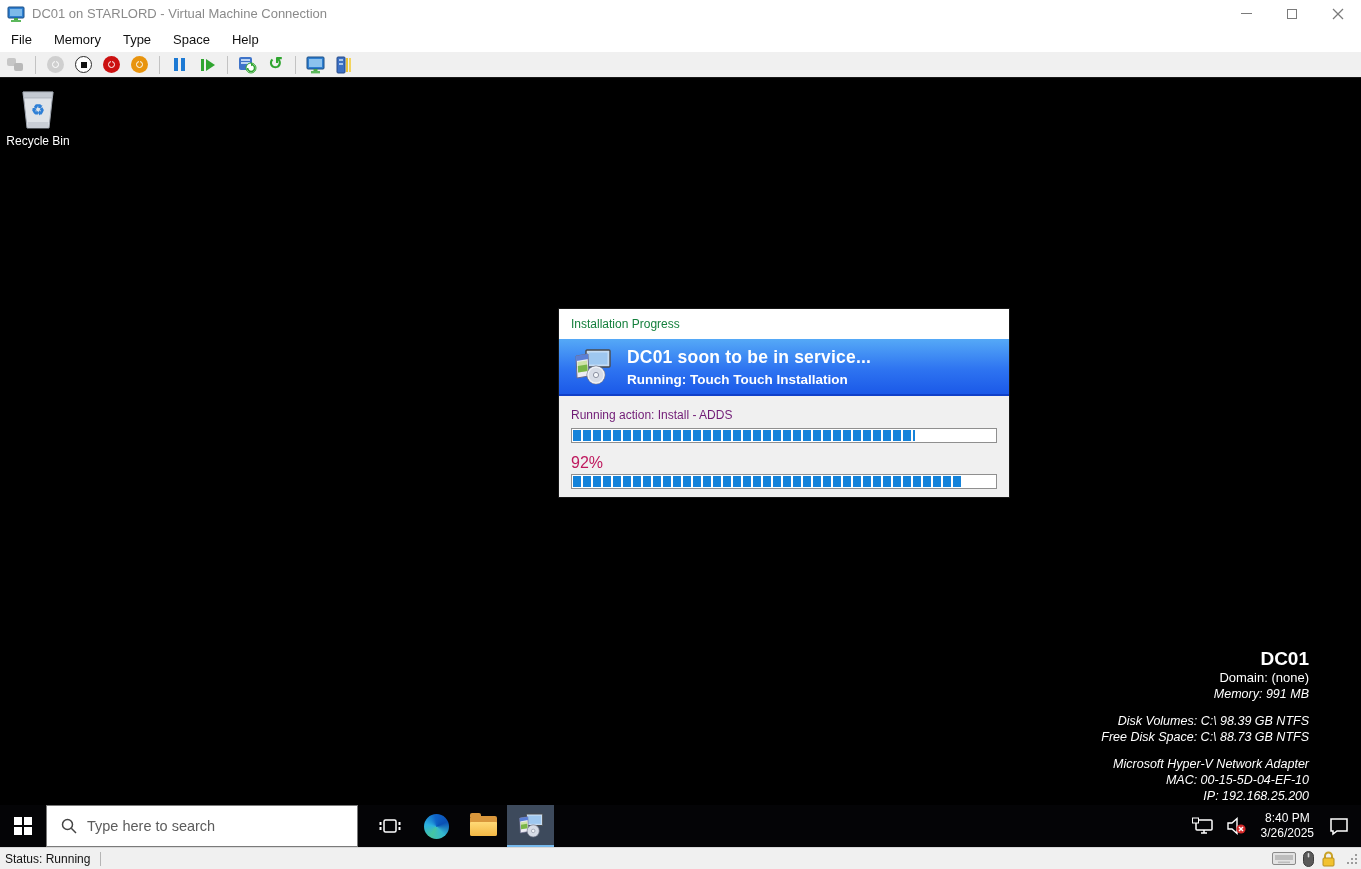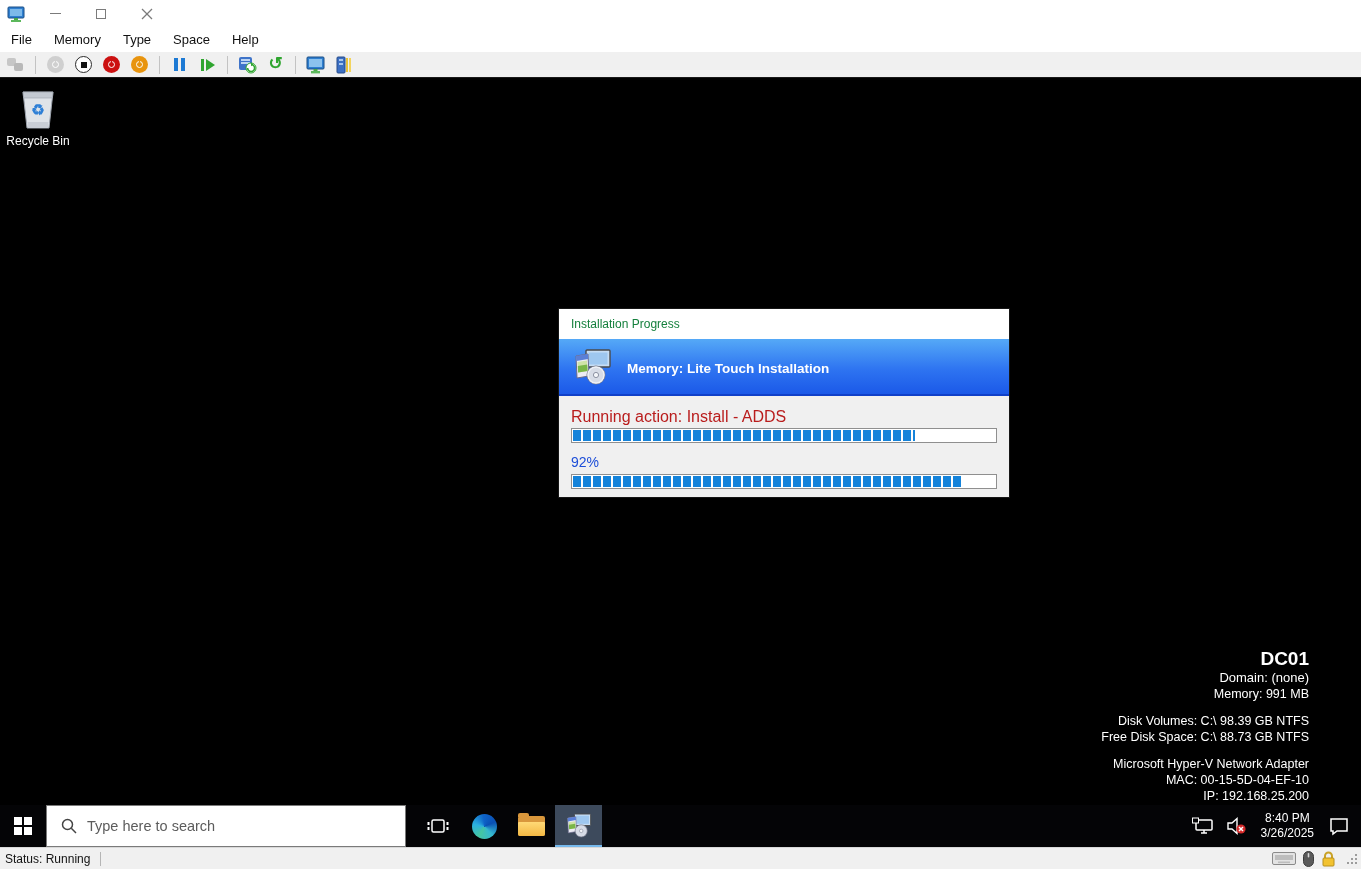--- a/index.html
+++ b/index.html
@@ -52,39 +52,39 @@
   .deskicon .dlabel { margin-top:2px; font-size:12px; color:#fff; text-shadow:1px 1px 2px #000; }
 
   
   .dialog { position:absolute; left:559px; top:231px; width:450px; height:188px; background:#f0f0f0; box-shadow:0 0 0 1px #161616, 4px 4px 10px rgba(0,0,0,.55); }
   .dlg-header { height:30px; background:#ffffff; display:flex; align-items:center; padding-left:12px; font-size:12px; color:#15803d; }
   .dlg-banner { height:57px; background:linear-gradient(180deg,#55a9f7 0%, #2e74f1 55%, #1b59e8 100%); border-bottom:2px solid #1040c8; display:flex; align-items:center; padding-left:13px; }
   .dlg-banner .bicon { width:40px; height:40px; margin-right:15px; }
   .btitle { color:#fff; font-size:17.5px; font-weight:bold; letter-spacing:.2px; }
   .bsub { color:#fff; font-size:13.5px; font-weight:bold; margin-top:4px; }
   .dlg-body { position:relative; height:99px; }
-  .actlabel { position:absolute; left:12px; top:12px; font-size:16px; color:#b91c1c; }
-  .pct { position:absolute; left:12px; top:58px; font-size:14px; color:#1d4ed8; }
+  .actlabel { position:absolute; left:12px; top:12px; font-size:12px; color:#701a75; }
+  .pct { position:absolute; left:12px; top:58px; font-size:16px; color:#be185d; }
   .pbar { position:absolute; left:12px; width:426px; height:15px; background:#fff; border:1px solid #8f8f8f; padding:1px; }
   .pbar.b1 { top:32px; } .pbar.b2 { top:78px; }
   .pfill { height:100%; background:repeating-linear-gradient(90deg,#1583da 0px,#1583da 8px,#ffffff 8px,#ffffff 10px); }
 
   
   .bginfo { position:absolute; right:52px; top:570px; text-align:right; color:#fff; }
   .bg-host { font-size:19px; font-weight:bold; line-height:22px; }
   .bg-line { font-size:13px; line-height:16px;margin-left:23px; }
-  .bg-line.sm { font-size:12.5px; }
+  .bg-line.sm { font-size:12.5px;font-style:italic; }
   .bg-gap { height:11px; }
 
   
   .taskbar { position:absolute; left:0; bottom:0; width:100%; height:42px; background:#040406; display:flex; align-items:stretch; }
   .startbtn { width:46px; display:flex; align-items:center; justify-content:center; }
   .winlogo { display:grid; grid-template-columns:8px 8px; grid-template-rows:8px 8px; gap:1.5px; }
   .winlogo i { background:#fff; }
-  .searchbox { width:360px; background:#fff; display:flex; align-items:center; border:1px solid #7a7a7a; }
+  .searchbox { width:312px; background:#fff; display:flex; align-items:center; border:1px solid #7a7a7a; }
   .searchbox svg { margin:0 10px 0 14px; }
   .searchbox input { border:none; outline:none; flex:1; font-size:14.5px; color:#333; font-family:"Liberation Sans",sans-serif; background:transparent; }
   .searchbox input::placeholder { color:#5c5c5c; }
   .tb-apps { display:flex; margin-left:8px; }
   .appbtn { width:47px; display:flex; align-items:center; justify-content:center; }
   .appbtn.active { background:#3d4a5c; border-bottom:2px solid #76b9ed; }
   .edgeicon { width:25px; height:25px; border-radius:50%; background:conic-gradient(from 210deg,#45c5a2,#2bb0e0,#0e63c8,#0a50b4,#35b8cf,#45c5a2); }
   .folder { position:relative; width:27px; height:20px; }
   .folder .back { position:absolute; left:0; top:0; width:27px; height:20px; background:#d9973c; border-radius:2px; }
   .folder .back::before { content:''; position:absolute; left:0; top:-3px; width:11px; height:4px; background:#d9973c; border-radius:2px 2px 0 0; }
@@ -110,20 +110,21 @@
 
 <div class="vmwindow">
 
   <div class="titlebar">
     <svg class="appicon" viewBox="0 0 18 16">
       <rect x="1" y="1" width="16" height="11" rx="1" fill="#2f7fd0" stroke="#1b4f86"></rect>
       <rect x="3" y="3" width="12" height="7" fill="#7db9ea"></rect>
       <rect x="7" y="12" width="4" height="2" fill="#4ca94c"></rect>
       <rect x="4" y="14" width="10" height="2" fill="#5cb85c"></rect>
     </svg>
+    <span class="title">DC01 on STARLORD - Virtual Machine Connection</span>
     <div class="winbtns">
       <span class="wbtn">
           <span class="glyph-min"></span>
         </span>
       <span class="wbtn">
           <span class="glyph-max"></span>
         </span>
       <span class="wbtn">
         <svg width="12" height="12" viewBox="0 0 12 12">
           <line x1="1" y1="1" x2="11" y2="11" stroke="#7b7b7b" stroke-width="1.3"></line>
@@ -237,21 +238,22 @@
           <rect x="23" y="20" width="6" height="3" fill="#8f8f8f"></rect>
           <path d="M4 9 L16 7 L17 29 L5 31 Z" fill="#ececf4" stroke="#6a6a8a"></path>
           <path d="M4 9 L16 7 L16.3 12 L4.3 14 Z" fill="#5a7fd6"></path>
           <path d="M5.5 15 L15 13.6 L15.6 24 L6.1 25.4 Z" fill="#cfe3a8"></path>
           <path d="M5.8 19 L15.2 17.4 L15.6 24 L6.1 25.4 Z" fill="#7ab648"></path>
           <circle cx="24" cy="28" r="9" fill="#d7dce6" stroke="#76798a"></circle>
           <circle cx="24" cy="28" r="8" fill="none" stroke="#eef1f6" stroke-width="1.4"></circle>
           <circle cx="24" cy="28" r="2.6" fill="#f4f6fa" stroke="#8d93a3"></circle>
         </svg>
         <div>
-          <div class="bsub">Memory: Lite Touch Installation</div>
+          <div class="btitle">DC01 soon to be in service...</div>
+          <div class="bsub">Running: Touch Touch Installation</div>
         </div>
       </div>
       <div class="dlg-body">
         <div class="actlabel">Running action: Install - ADDS</div>
         <div class="pbar b1">
           <div class="pfill" style="width: 81%;"></div>
         </div>
         <div class="pct">92%</div>
         <div class="pbar b2">
           <div class="pfill" style="width: 92%;"></div>

